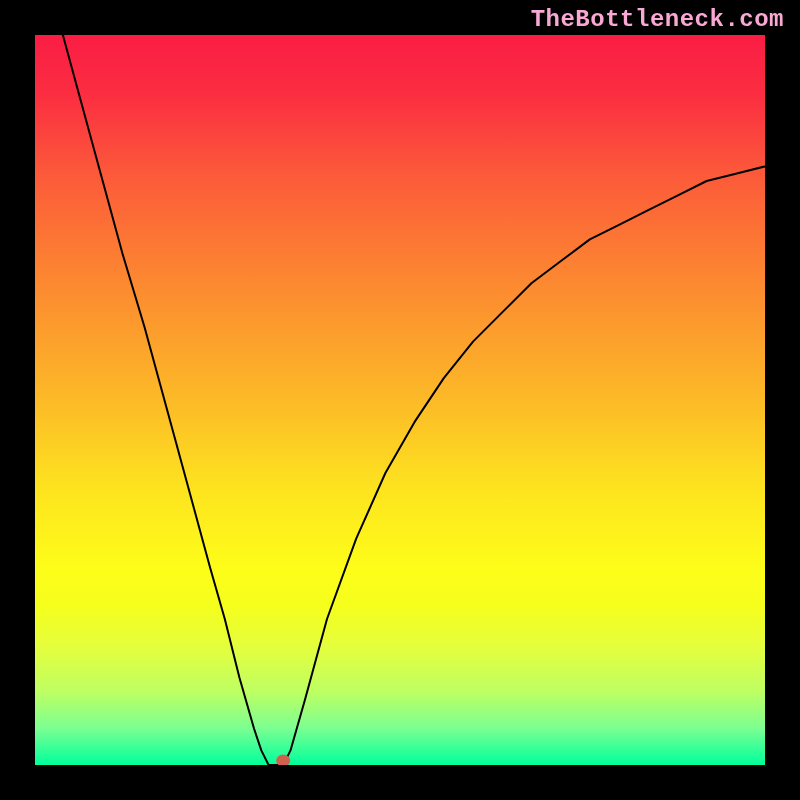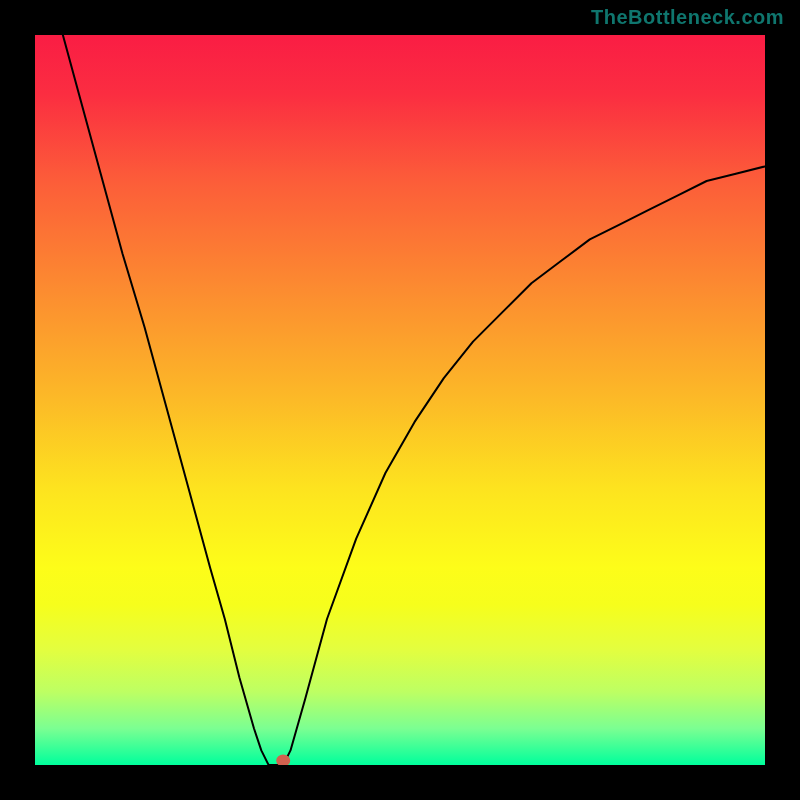--- a/index.html
+++ b/index.html
@@ -14,25 +14,26 @@
   .frame {
     position: relative;
     width: 800px;
     height: 800px;
     background: #000;
   }
   .attribution {
     position: absolute;
     top: 6px;
     right: 16px;
-    color: #0f766e;
-    font-size: 20px;
+    color: #f9a8d4;
+    font-size: 24px;
     font-weight: 600;
     letter-spacing: 0.5px;
     z-index: 5;
+    font-family: Liberation Mono, monospace;
   }
   .plot-rect {
     position: absolute;
     left: 35px;
     top: 35px;
     width: 730px;
     height: 730px;
     overflow: hidden;
   }
   .plot-rect svg {

